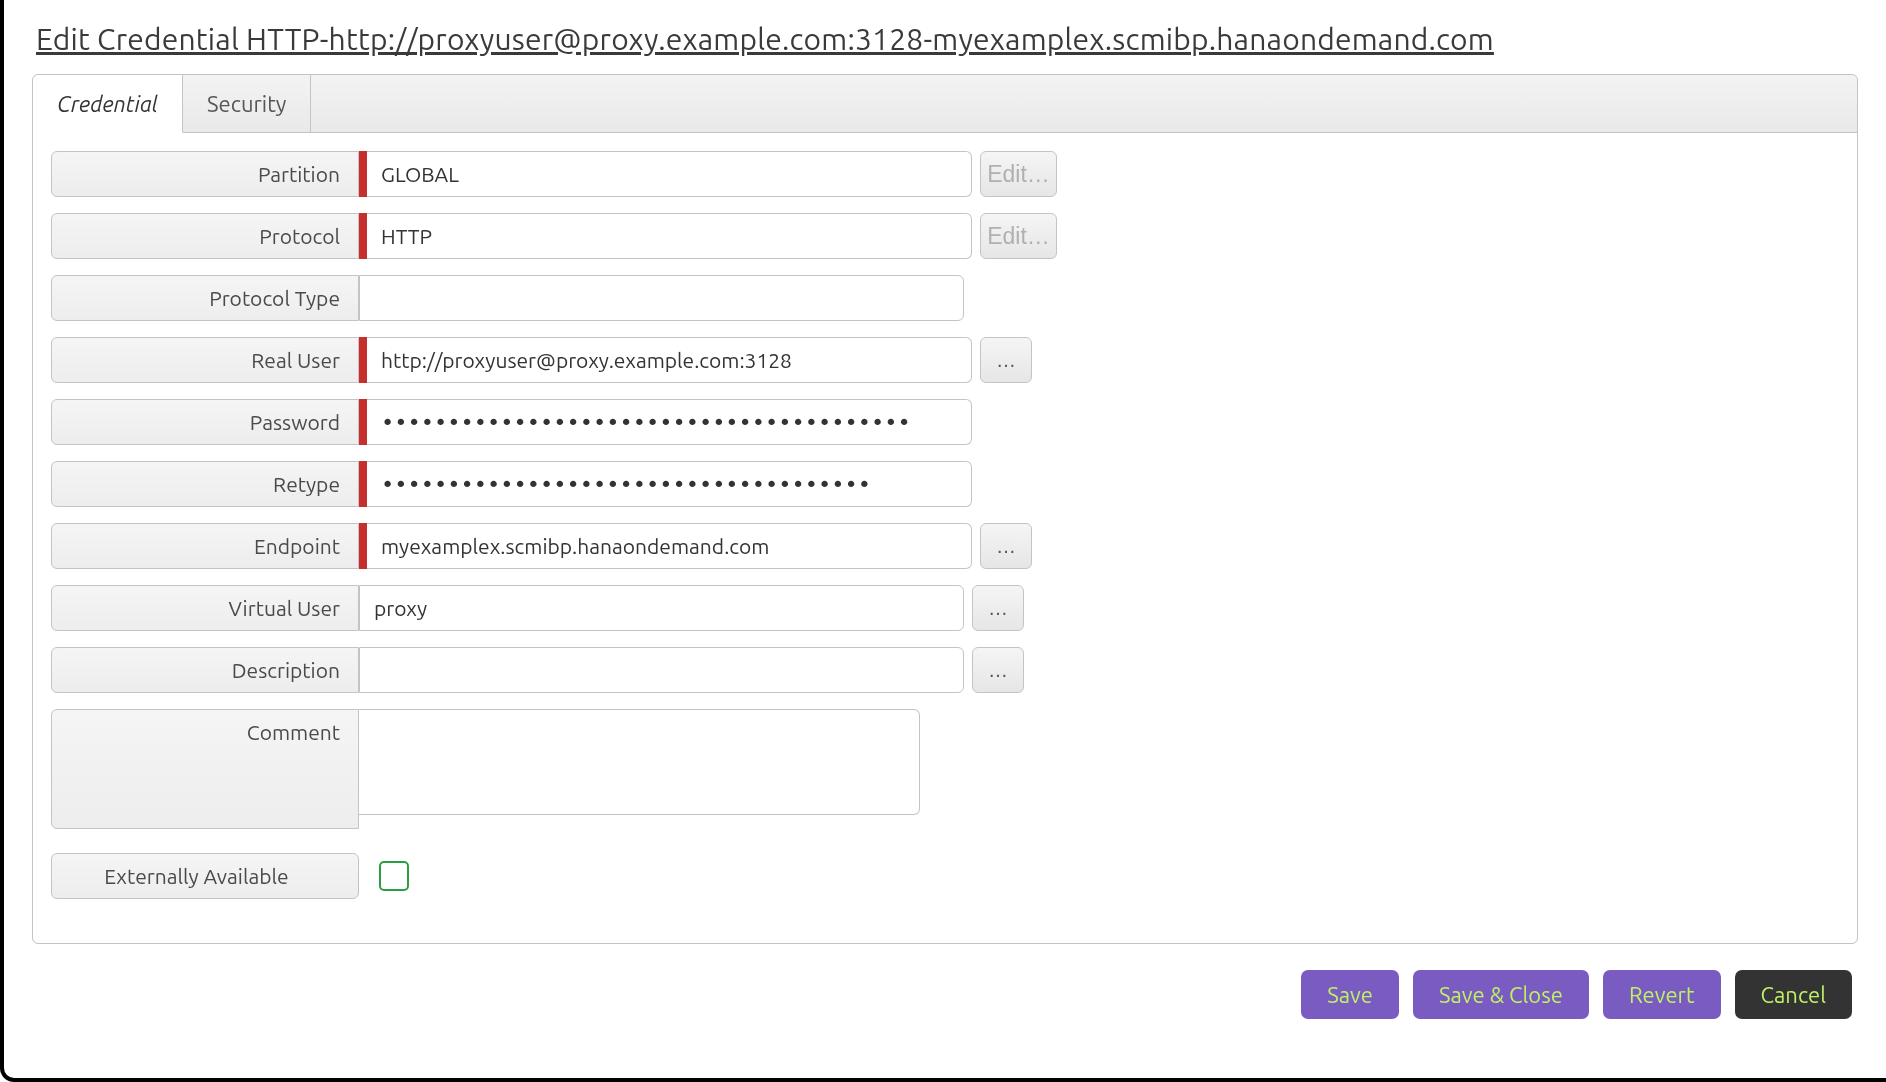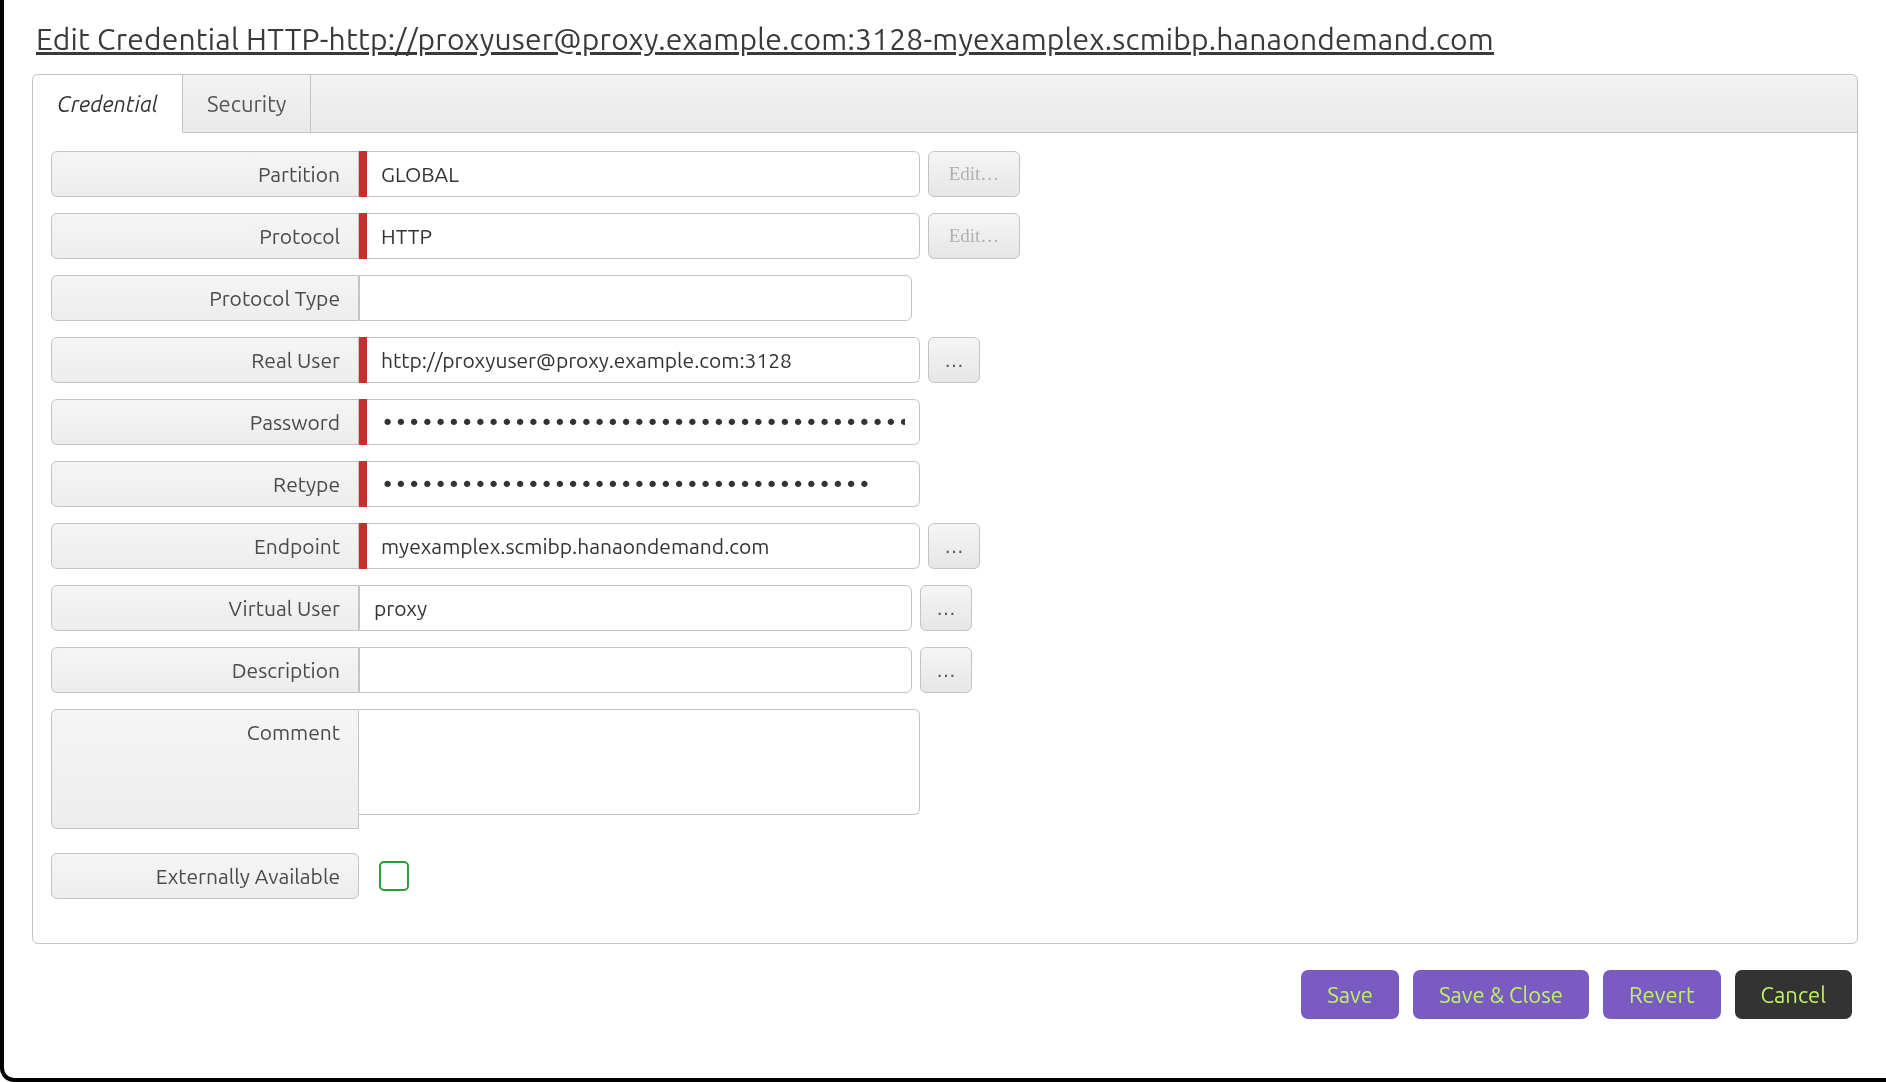--- a/index.html
+++ b/index.html
@@ -82,21 +82,21 @@
     border-radius: 6px 0 0 6px;
   }
   .form-row.top .label-cell { border-radius: 6px; }
   .required-stripe {
     width: 8px;
     min-width: 8px;
     background: #c62f2d;
   }
   .input-cell {
     flex: 0 0 auto;
-    width: 553px;
+    width: 605px;
     border: 1px solid #c4c4c4;
     border-left: none;
     border-radius: 0 6px 6px 0;
     background: #fff;
     display: flex;
     align-items: center;
     padding: 0 14px;
     font-size: 21px;
     color: #333;
   }
@@ -136,33 +136,34 @@
     border: 1px solid #c4c4c4;
     border-radius: 6px;
     background: linear-gradient(#f5f5f5,#e6e6e6);
     color: #555;
     font-size: 20px;
     cursor: pointer;
     display: flex;
     align-items: center;
     justify-content: center;
   }
-  .aux-btn.wide { width: 92px; font-size: 19px; color: #b0b0b0; font-family: Liberation Serif, serif; }
+  .aux-btn.wide { width: 77px; font-size: 23px; color: #b0b0b0; }
   .checkbox-box {
     width: 30px;
     height: 30px;
     border: 2px solid #2b9e3f;
     border-radius: 5px;
     margin-left: 20px;
     display: inline-block;
     cursor: pointer;
     align-self: center;
   }
   .label-cell.standalone {
     border-radius: 6px;
+    text-align: center;
   }
   .button-bar {
     margin-top: 26px;
     display: flex;
     justify-content: flex-end;
     gap: 14px;
     padding-right: 6px;
   }
   .btn {
     padding: 12px 26px;

